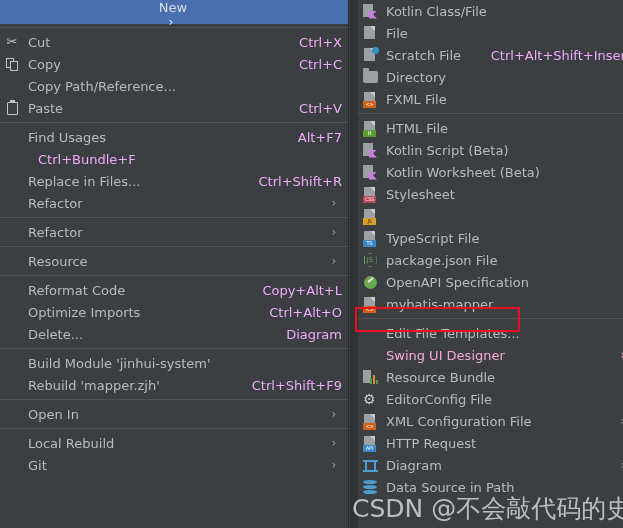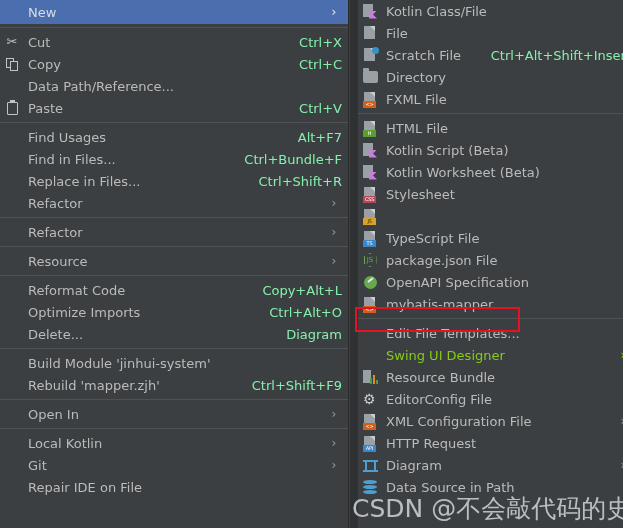--- a/index.html
+++ b/index.html
@@ -58,49 +58,49 @@
   
   .row {
     position: relative;
     height: 22px;
     display: flex;
     align-items: center;
     padding: 0 6px 0 0;
     box-sizing: border-box;
     white-space: nowrap;
   }
-  .row.h24 { height: 24px; }
+  .row.h24 { height: 24px; flex-direction: column; }
   .row .ico {
     width: 24px;
     min-width: 24px;
     height: 20px;
     display: flex;
     align-items: center;
     justify-content: center;
   }
   .row .lbl {
     flex: 1 1 auto;
     padding-left: 4px;
     color: #bbbbbb;
     overflow: visible;
   }
   .row .shortcut {
-    color: #86efac;
+    color: #f0abfc;
     padding-left: 14px;
     font-size: 13px;
   }
   .row .arrow {
     width: 16px;
     min-width: 16px;
     text-align: center;
     color: #9a9a9a;
     font-size: 12px;
   }
   .row.disabled .lbl,
-  .row.disabled .arrow { color: #84cc16; }
+  .row.disabled .arrow { color: #f9a8d4; }
 
   
   .row.selected {
     background: #4b6eaf;
   }
   .row.selected .lbl { color: #d8dde6; }
   .row.selected .arrow { color: #e6ecf5; }
 
   
   .sep {
@@ -333,41 +333,40 @@
         <span class="copyicon">
             <span class="s1"></span>
             <span class="s2"></span>
           </span>
       </span>
       <span class="lbl">Copy</span>
       <span class="shortcut">Ctrl+C</span>
     </div>
     <div class="row">
       <span class="ico"></span>
-      <span class="lbl">Data Path/Reference...</span>
+      <span class="lbl">Copy Path/Reference...</span>
       <span class="shortcut"></span>
     </div>
     <div class="row">
       <span class="ico">
         <span class="pasteicon"></span>
       </span>
       <span class="lbl">Paste</span>
       <span class="shortcut">Ctrl+V</span>
     </div>
 
     <div class="sep"></div>
 
     <div class="row">
       <span class="ico"></span>
       <span class="lbl">Find Usages</span>
       <span class="shortcut">Alt+F7</span>
     </div>
     <div class="row">
       <span class="ico"></span>
-      <span class="lbl">Find in Files...</span>
       <span class="shortcut">Ctrl+Bundle+F</span>
     </div>
     <div class="row">
       <span class="ico"></span>
       <span class="lbl">Replace in Files...</span>
       <span class="shortcut">Ctrl+Shift+R</span>
     </div>
     <div class="row">
       <span class="ico"></span>
       <span class="lbl">Refactor</span>
@@ -426,31 +425,30 @@
     <div class="row">
       <span class="ico"></span>
       <span class="lbl">Open In</span>
       <span class="arrow">›</span>
     </div>
 
     <div class="sep"></div>
 
     <div class="row">
       <span class="ico"></span>
-      <span class="lbl">Local Kotlin</span>
+      <span class="lbl">Local Rebuild</span>
       <span class="arrow">›</span>
     </div>
     <div class="row">
       <span class="ico"></span>
       <span class="lbl">Git</span>
       <span class="arrow">›</span>
     </div>
     <div class="row">
       <span class="ico"></span>
-      <span class="lbl">Repair IDE on File</span>
     </div>
 
   </div>
 
   <div class="gap-shadow"></div>
 
   <div class="right-menu">
 
     <div class="row">
       <span class="ico">

